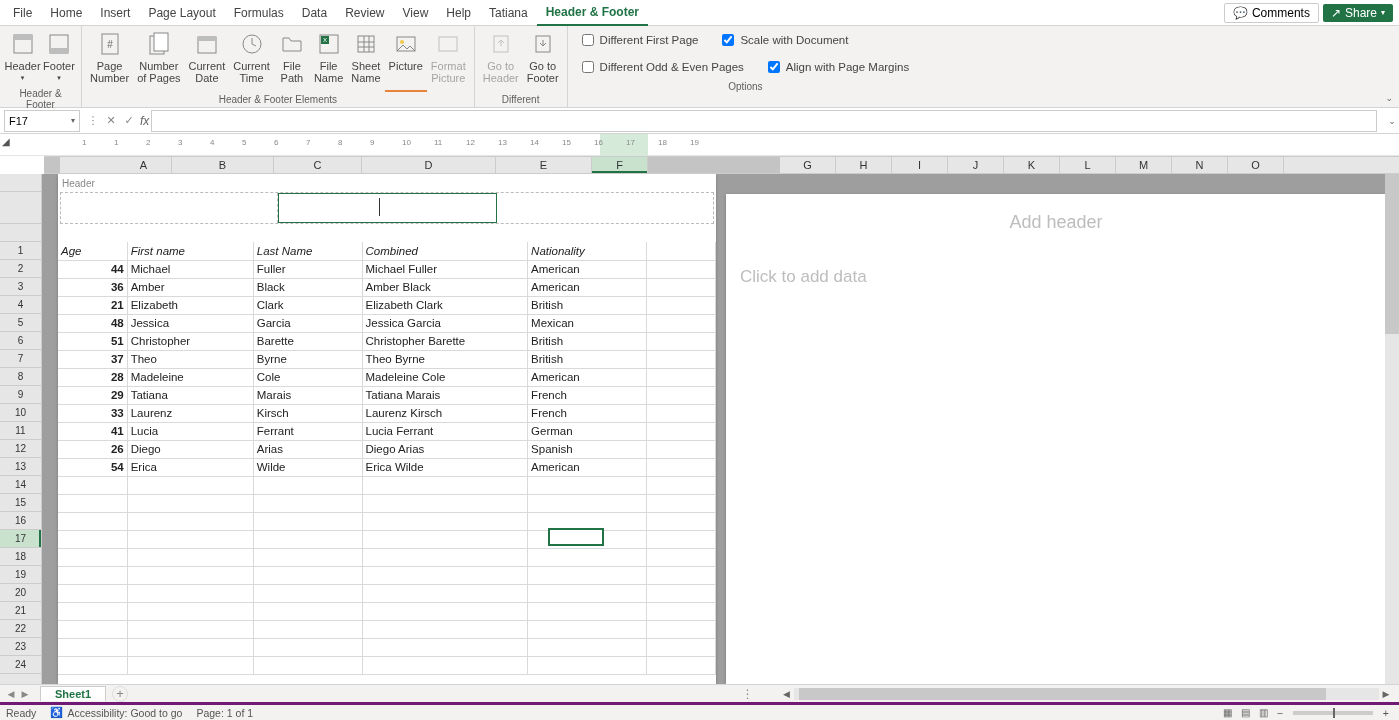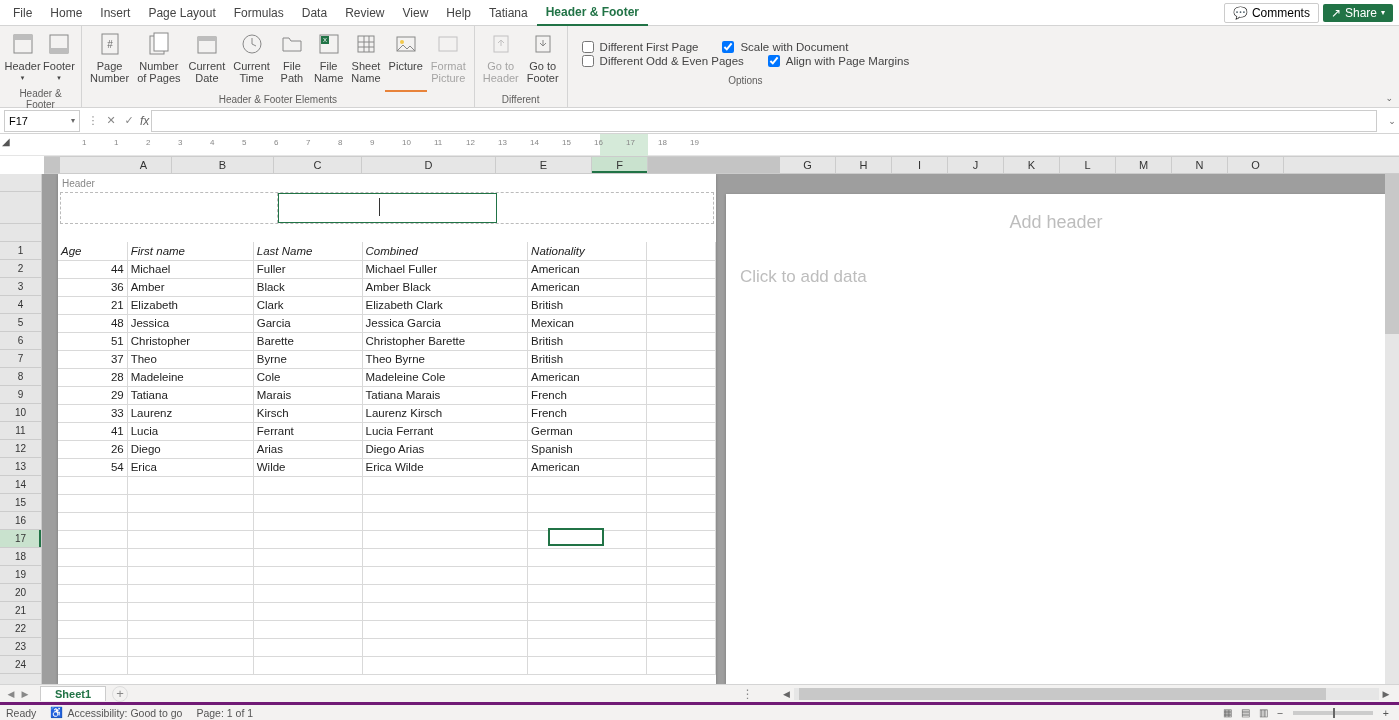--- a/index.html
+++ b/index.html
@@ -17,21 +17,21 @@
 
 
 .ribbon { height: 82px; background: #f3f2f1; border-bottom: 1px solid #d4d4d4; display: flex; position: relative; }
 .ribbon-group { display: flex; flex-direction: column; border-right: 1px solid #d4d4d4; padding: 2px 4px 0; }
 .ribbon-buttons { display: flex; flex: 1; }
 .ribbon-btn { display: flex; flex-direction: column; align-items: center; justify-content: flex-start; padding: 2px 4px; min-width: 36px; cursor: pointer; font-size: 11px; color: #444; text-align: center; line-height: 12px; }
 .ribbon-btn.highlighted { border-bottom: 2px solid #e8833a; }
 .ribbon-btn.disabled { opacity: 0.45; }
 .ribbon-icon { width: 28px; height: 28px; margin-bottom: 2px; display: flex; align-items: center; justify-content: center; }
 .ribbon-label { font-size: 10px; text-align: center; color: #5f5e5d; padding: 2px 0; }
-.ribbon-options { padding: 6px 10px; display: flex; flex-direction: column; gap: 2px; margin-top: 7px; }
+.ribbon-options { padding: 6px 10px; display: flex; flex-direction: column; gap: 15px; }
 .ribbon-check { display: flex; align-items: center; gap: 6px; font-size: 11.5px; color: #444; }
 .ribbon-check input { width: 12px; height: 12px; }
 .options-row { display: flex; gap: 24px; }
 .ribbon-expand { position: absolute; right: 6px; bottom: 4px; font-size: 9px; color: #666; cursor: pointer; }
 
 
 .formula-bar { height: 26px; display: flex; align-items: center; border-bottom: 1px solid #d4d4d4; background: #fff; }
 .name-box { width: 76px; height: 22px; border: 1px solid #ccc; margin: 0 4px; padding: 0 4px; font-size: 11px; display: flex; align-items: center; justify-content: space-between; }
 .name-box::after { content: "▾"; font-size: 8px; color: #666; }
 .fb-btn { width: 18px; height: 22px; display: flex; align-items: center; justify-content: center; color: #888; font-size: 11px; }
@@ -66,21 +66,21 @@
 .header-box:last-child { border-right: none; }
 .header-box.active { border: 1.5px solid #217346; }
 .header-cursor { position: absolute; left: 46%; top: 4px; width: 1px; height: 18px; background: #333; }
 
 .add-header { text-align: center; color: #bdbdbd; font-size: 18px; padding: 18px 0 8px; }
 .click-data { color: #bdbdbd; font-size: 17px; padding: 12px 0 0 14px; }
 
 
 .data-table { width: 100%; border-collapse: collapse; table-layout: fixed; }
 .data-table td { border-right: 1px solid #d9d9d9; border-bottom: 1px solid #d9d9d9; height: 18px; font-size: 11.5px; padding: 0 3px; color: #222; white-space: nowrap; overflow: hidden; }
-.ct-A { text-align: right; }
+.ct-A { text-align: right; font-weight: bold; }
 .col-A { width: 56px; }
 .col-B { width: 102px; }
 .col-C { width: 88px; }
 .col-D { width: 134px; }
 .col-E { width: 96px; }
 .col-F { width: 56px; }
 .hd { font-weight: 400; font-style: italic; }
 
 .sel-cell { position: absolute; border: 2px solid #217346; background: #fff; }
 

